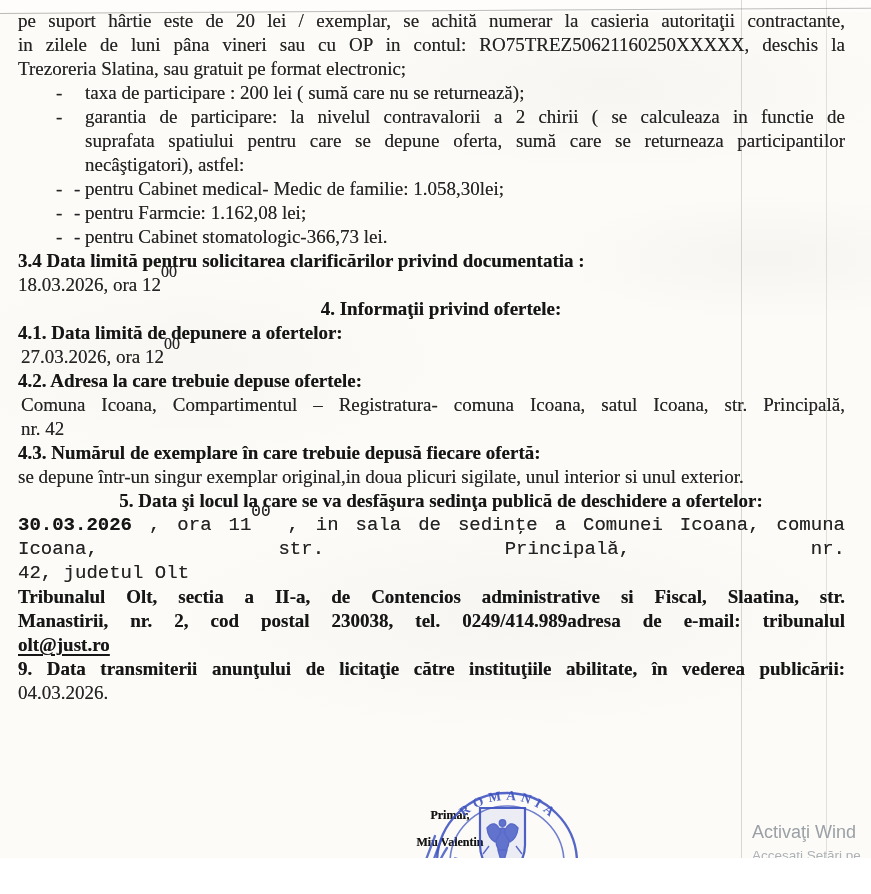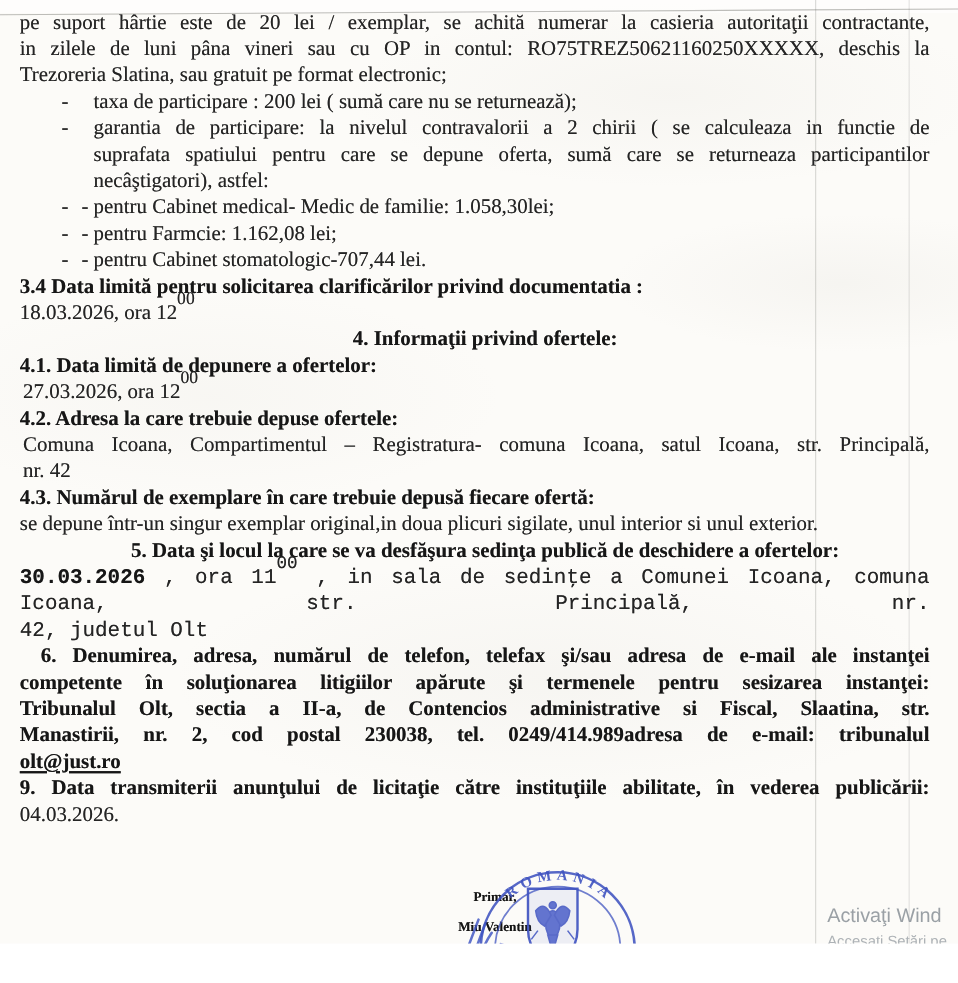--- a/index.html
+++ b/index.html
@@ -92,21 +92,21 @@
     <div class="b-row sub">
       <span class="dash">-</span>
       <span class="ll">- pentru Cabinet medical- Medic de familie: 1.058,30lei;</span>
     </div>
     <div class="b-row sub">
       <span class="dash">-</span>
       <span class="ll">- pentru Farmcie: 1.162,08 lei;</span>
     </div>
     <div class="b-row sub">
       <span class="dash">-</span>
-      <span class="ll">- pentru Cabinet stomatologic-707,44 lei.</span>
+      <span class="ll">- pentru Cabinet stomatologic-366,73 lei.</span>
     </div>
 
     <div class="block bold gap26">3.4 Data limită pentru  solicitarea clarificărilor privind documentatia :</div>
     <div class="block"><span>18.03.2026, ora 12</span><sup class="hh">00</sup></div>
 
     <div class="block bold ind gap4">4. Informaţii privind ofertele:</div>
     <div class="block bold">4.1. Data limită de depunere a ofertelor:</div>
     <div class="block sp3"><span>27.03.2026, ora 12</span><sup class="hh">00</sup></div>
 
     <div class="block bold">4.2. Adresa la care trebuie depuse ofertele:</div>
@@ -118,24 +118,20 @@
     <div class="block bold">4.3. Numărul de exemplare în care trebuie depusă fiecare ofertă:</div>
     <div class="block">se depune într-un singur exemplar original,in doua plicuri sigilate, unul interior si unul exterior.</div>
 
     <div class="block bold ind">5. Data şi locul la care se va desfăşura sedinţa publică de deschidere a ofertelor:</div>
 
     <div class="block gap24">
       <span class="jl"><span class="bold">30.03.2026</span><span> , ora 11</span><sup class="hh">00</sup><span> , in sala de sedinţe  a Comunei Icoana, comuna  Icoana,  str.  Principală, nr.</span></span>
       <span class="ll">42, judetul Olt</span>
     </div>
 
-    <div class="block bold">
-      <span class="jl ind">6. Denumirea, adresa, numărul de telefon, telefax şi/sau adresa de e-mail ale instanţei</span>
-      <span class="jl">competente în soluţionarea litigiilor apărute şi termenele pentru sesizarea instanţei:</span>
-    </div>
     <div class="block bold">
       <span class="jl">Tribunalul Olt, sectia a II-a, de Contencios administrative si Fiscal, Slaatina, str.</span>
       <span class="jl">Manastirii, nr. 2, cod postal 230038, tel. 0249/414.989adresa de e-mail: tribunalul</span>
       <span class="ll"><span class="email">olt@just.ro</span></span>
     </div>
 
     <div class="block bold">
         <span class="jl">9. Data transmiterii  anunţului de licitaţie către instituţiile abilitate, în vederea publicării:</span>
       </div>
     <div class="block">04.03.2026.</div>

